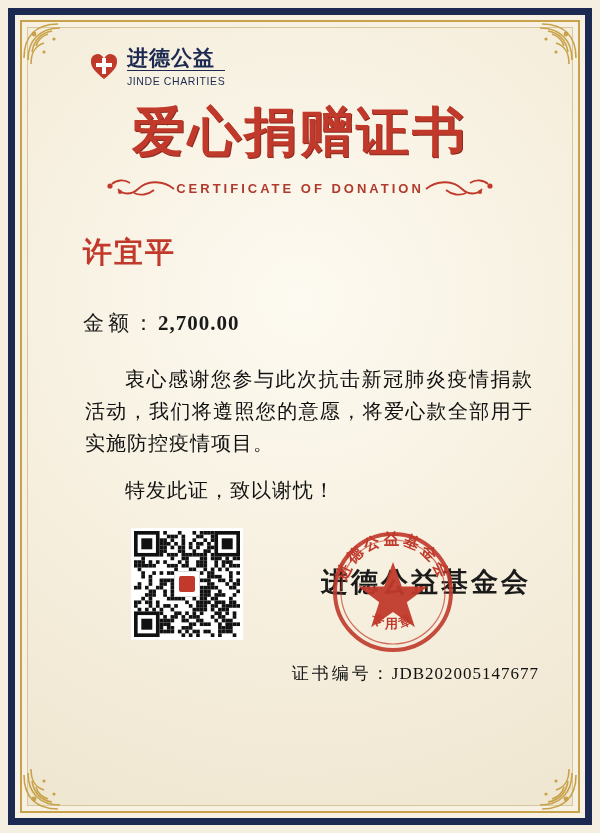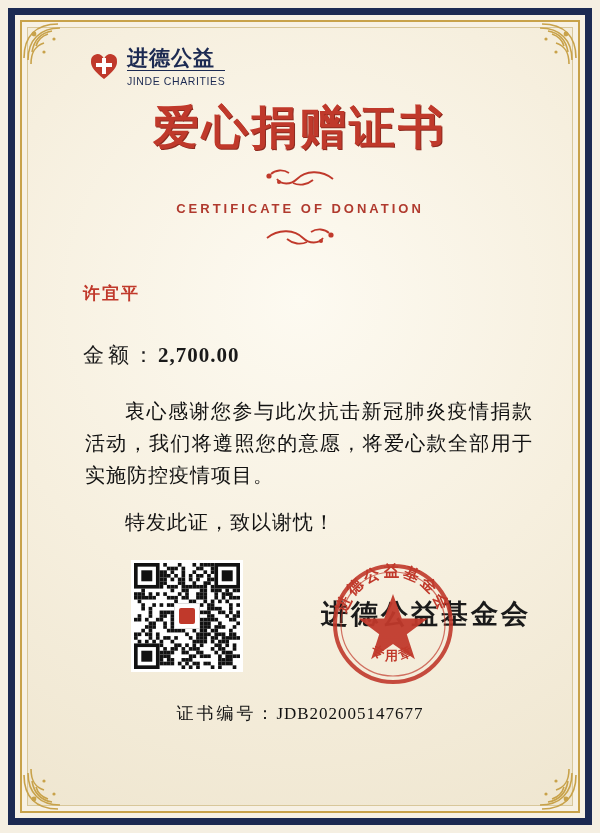--- a/index.html
+++ b/index.html
@@ -113,51 +113,50 @@
     font-family: "Liberation Sans", sans-serif;
     font-size: 17px;
     font-weight: bold;
     color: #1c2a52;
     letter-spacing: 2px;
     margin-top: 22px;
   }
   .main-title {
     text-align: center;
     font-family: "Liberation Sans", sans-serif;
-    font-size: 46px;
+    font-size: 53px;
     font-weight: bold;
     color: #c0392b;
     letter-spacing: 3px;
     margin-top: 10px;
     text-shadow: 1px 1px 0 #8e2b20;
   }
   .sub-title-wrap {
     display: flex;
     align-items: center;
     justify-content: center;
-    gap: 8px;
+    gap: 0;
     margin-top: 6px;
-    flex-direction: column;
   }
   .sub-title {
     font-family: "Liberation Sans", sans-serif;
     font-size: 13px;
     font-weight: bold;
     color: #b03a2e;
     letter-spacing: 3px;
     white-space: nowrap;
   }
   .flourish { flex: none; }
 
   
   .recipient {
     margin-top: 30px;
     margin-left: 22px;
     font-family: "Liberation Sans", sans-serif;
-    font-size: 17px;
+    font-size: 29px;
     font-weight: bold;
     color: #c0392b;
     letter-spacing: 2px;
   }
   .field {
     margin-left: 22px;
     font-size: 21px;
     color: #1a1a1a;
     letter-spacing: 1px;
   }
@@ -231,22 +230,22 @@
   }
   .seal {
     position: absolute;
     right: 78px;
     top: 2px;
     width: 136px;
     height: 136px;
   }
 
   .serial {
-    text-align: center;
-    margin-top: 8px;
+    text-align: right;
+    margin-top: 0;
     font-size: 17px;
     color: #111;
     letter-spacing: 1px;
   }
   .serial .label { letter-spacing: 3px; }
 </style>
 </head>
 <body>
 
 <div class="certificate">

